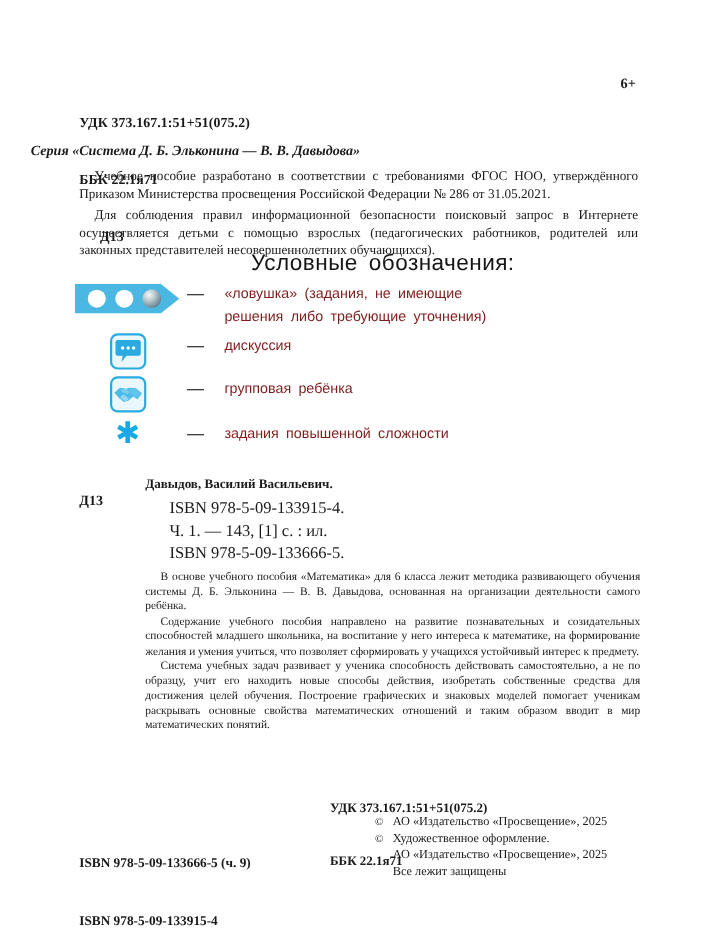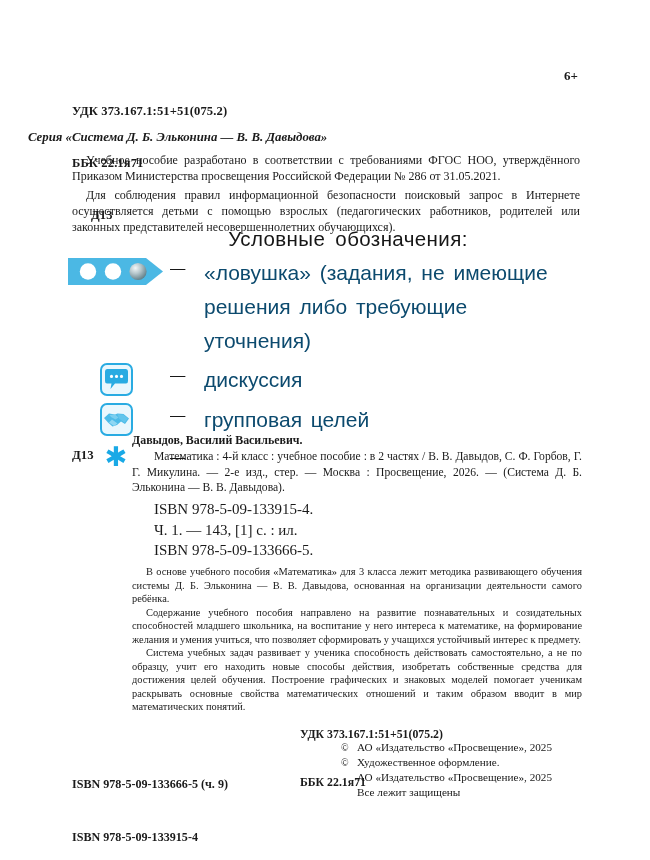--- a/index.html
+++ b/index.html
@@ -106,22 +106,22 @@
   }
   .legend-icon-cell {
     width: 108px;
     flex: 0 0 108px;
     display: flex;
     justify-content: center;
     align-items: center;
   }
   .legend-text {
     font-family: "Liberation Sans", "DejaVu Sans", sans-serif;
-    font-size: 21px;
-    color: #0c4a6e;
+    font-size: 13px;
+    color: #7f1d1d;
     line-height: 1.62;
     word-spacing: 3px;
     white-space: pre-line;
   }
   .dash-cell {
     flex: 0 0 34px;
     font-family: "Liberation Sans", "DejaVu Sans", sans-serif;
     font-size: 15.4px;
     line-height: 1.62;
     color: #171717;
@@ -314,44 +314,44 @@
         <span class="sq-icon">
           <svg width="29" height="29" viewBox="0 0 29 29" xmlns="http://www.w3.org/2000/svg">
             <path d="M2 13 L7 8.5 L13 9.5 L15.5 8.5 L21.5 9 L27 13.5 L23 19 L19 16.5 L15 20 L10.5 21.5 L6 17.5 Z" fill="#3FB5E6" opacity="0.92"></path>
             <path d="M7.5 10 L13 9.6 L16.5 12.5 L13.5 14.5 L9 12 Z" fill="#7fd0f0" opacity="0.9"></path>
             <path d="M15.5 9.2 L21 9.6 L26 13.6 L22.5 17.8 L17 13.4 Z" fill="#66c6ec" opacity="0.9"></path>
             <path d="M10 14.5 L15.5 18.5 L12 21 L7 17.5 Z" fill="#9bdcf4" opacity="0.85"></path>
           </svg>
         </span>
       </div>
       <div class="dash-cell">—</div>
-      <div class="legend-text">групповая  целей</div>
+      <div class="legend-text">групповая  ребёнка</div>
     </div>
 
     <div class="legend-row row-star">
       <div class="legend-icon-cell">
         <span class="star-glyph">✱</span>
       </div>
       <div class="dash-cell">—</div>
+      <div class="legend-text">задания  повышенной  сложности</div>
     </div>
 
   </div>
 
   <div class="bib">
     <div class="bib-index">Д13</div>
     <div class="bib-body">
       <div class="bib-author">Давыдов, Василий Васильевич.</div>
-      <div class="bib-desc">Математика : 4-й класс : учебное пособие : в 2 частях / В. В. Давыдов, С. Ф. Горбов, Г. Г. Микулина. — 2-е изд., стер. — Москва : Просвещение, 2026. — (Система Д. Б. Эльконина — В. В. Давыдова).</div>
       <div class="bib-isbns">
         <div>ISBN 978-5-09-133915-4.</div>
         <div>Ч. 1. — 143, [1] с. : ил.</div>
         <div>ISBN 978-5-09-133666-5.</div>
       </div>
       <div class="annot">
-        <p>В основе учебного пособия «Математика» для 3 класса лежит методика развивающего обучения системы Д. Б. Эльконина — В. В. Давыдова, основанная на организации деятельности самого ребёнка.</p>
+        <p>В основе учебного пособия «Математика» для 6 класса лежит методика развивающего обучения системы Д. Б. Эльконина — В. В. Давыдова, основанная на организации деятельности самого ребёнка.</p>
         <p>Содержание учебного пособия направлено на развитие познавательных и созидательных способностей младшего школьника, на воспитание у него интереса к математике, на формирование желания и умения учиться, что позволяет сформировать у учащихся устойчивый интерес к предмету.</p>
         <p>Система учебных задач развивает у ученика способность действовать самостоятельно, а не по образцу, учит его находить новые способы действия, изобретать собственные средства для достижения целей обучения. Построение графических и знаковых моделей помогает ученикам раскрывать основные свойства математических отношений и таким образом вводит в мир математических понятий.</p>
       </div>
     </div>
   </div>
 
   <div class="codes-repeat">
     <div>УДК 373.167.1:51+51(075.2)</div>
     <div>ББК 22.1я71</div>
   </div>

